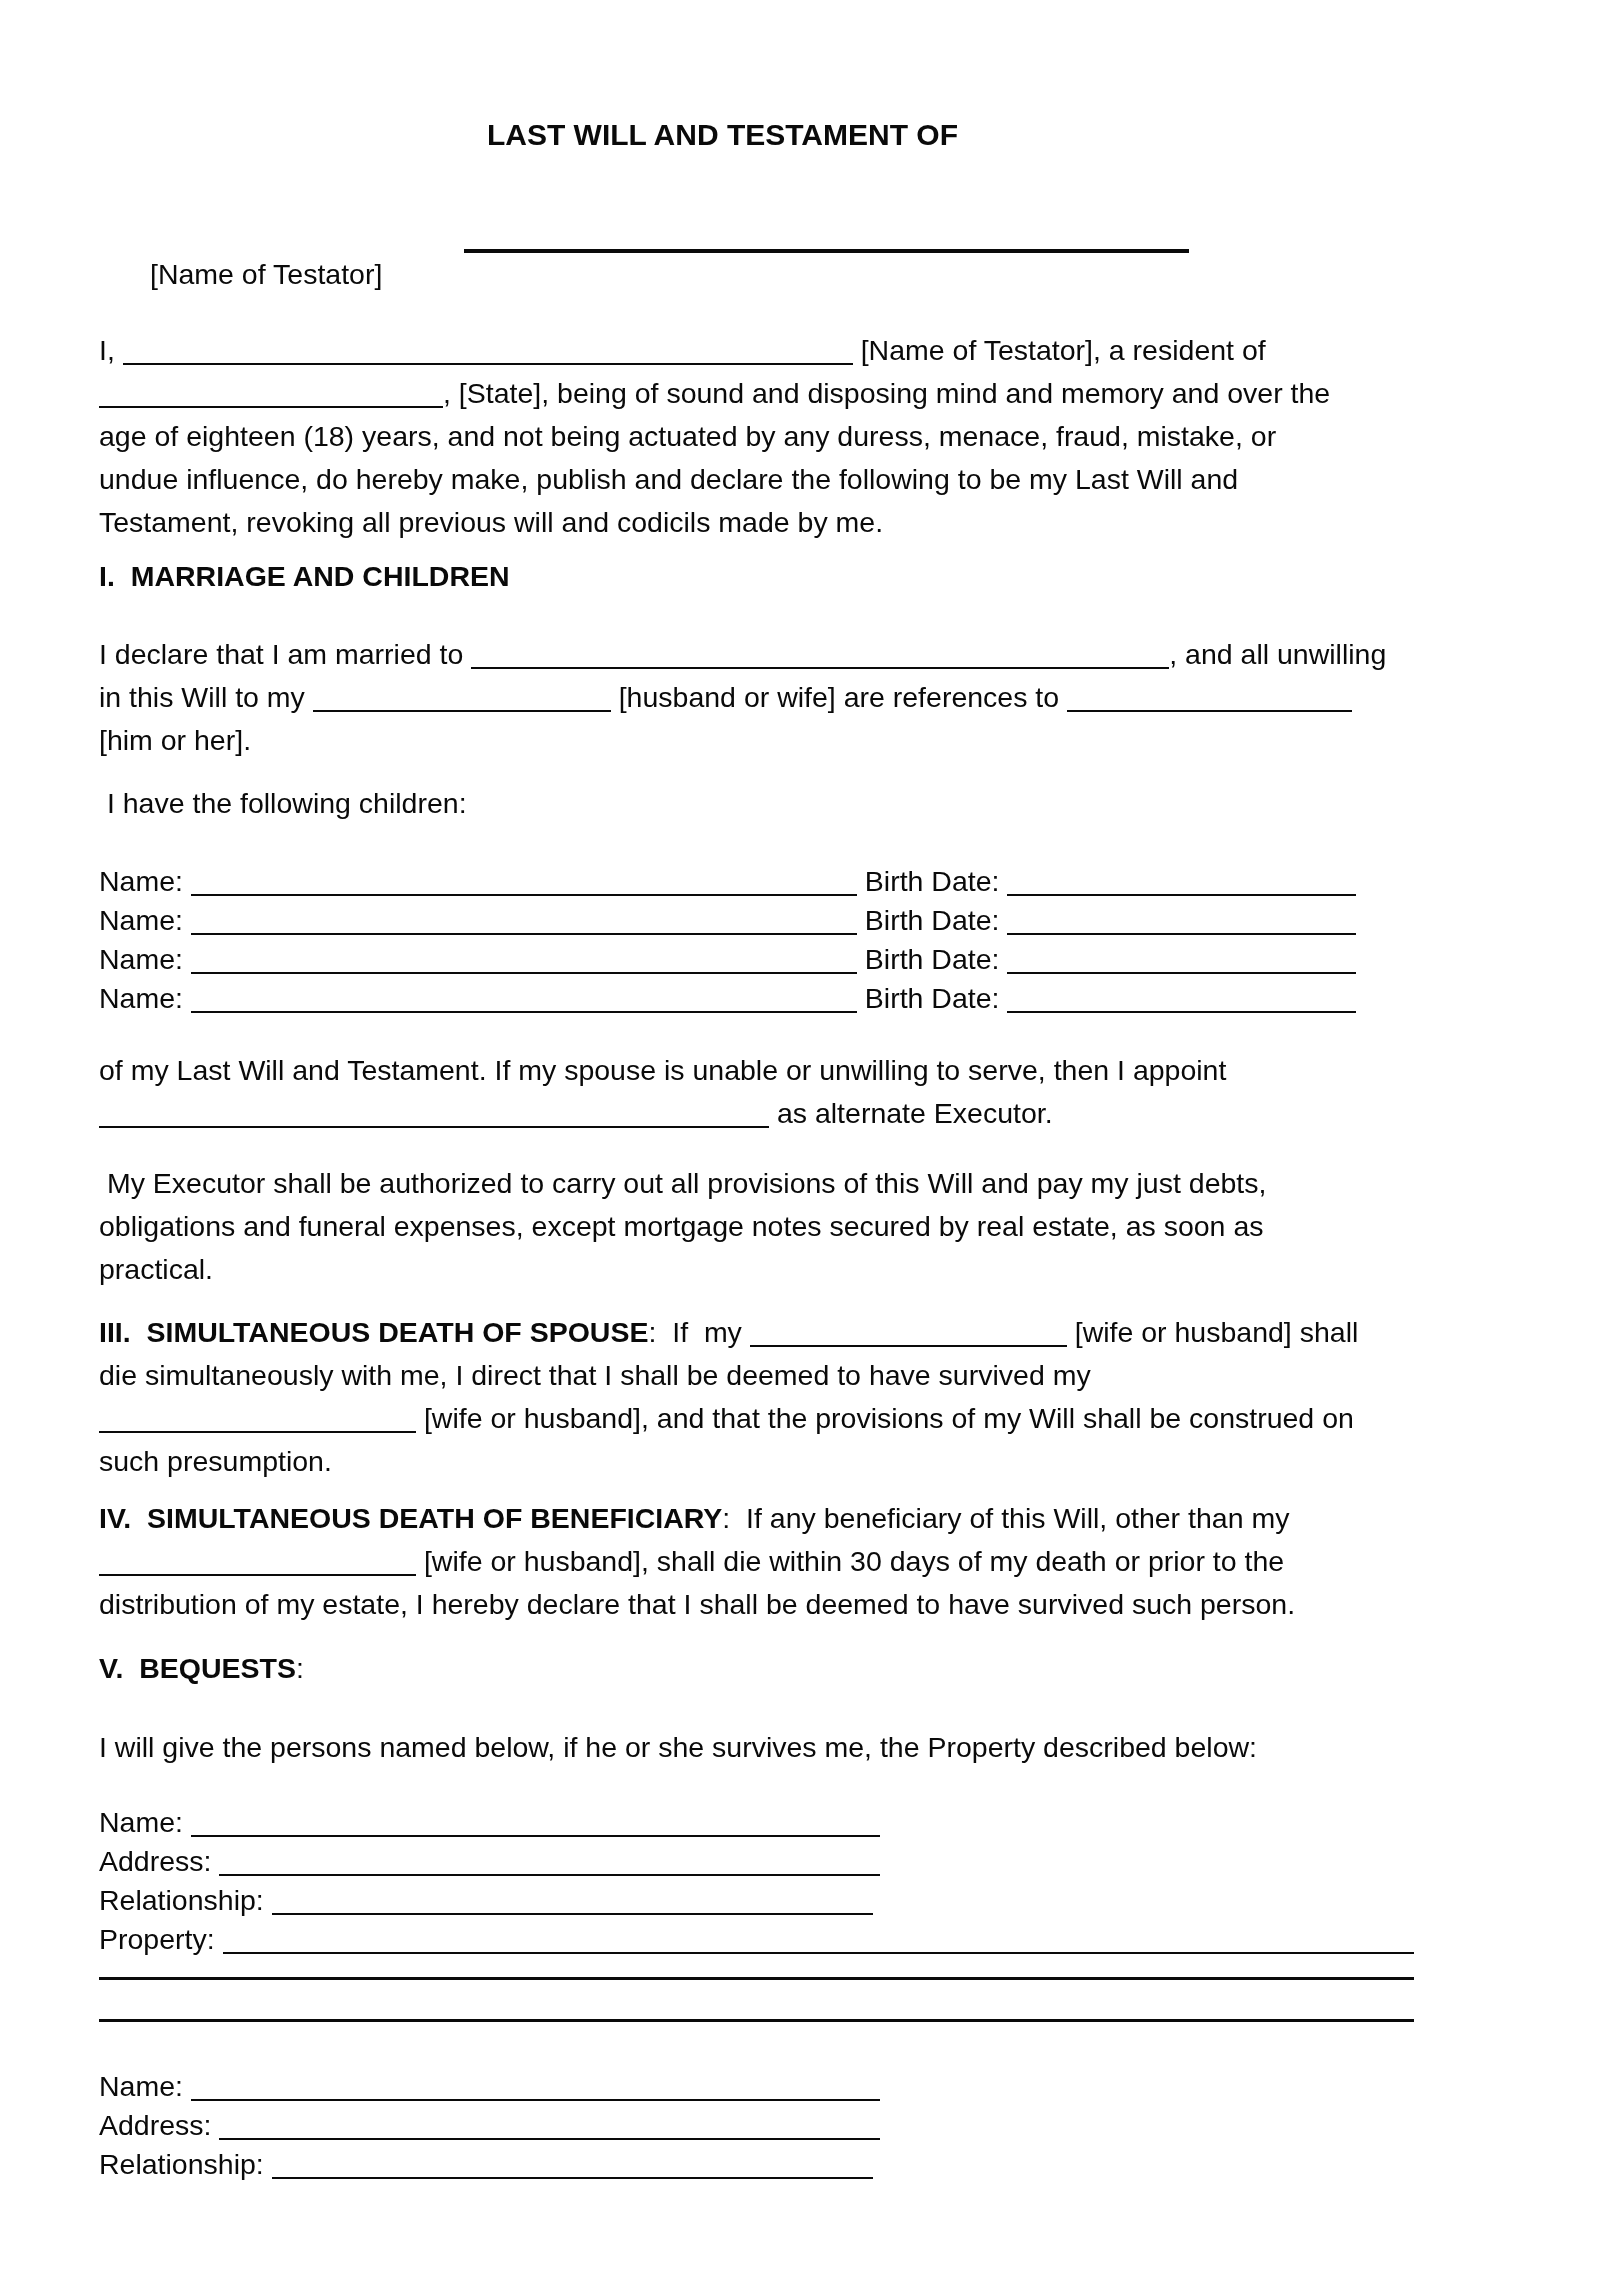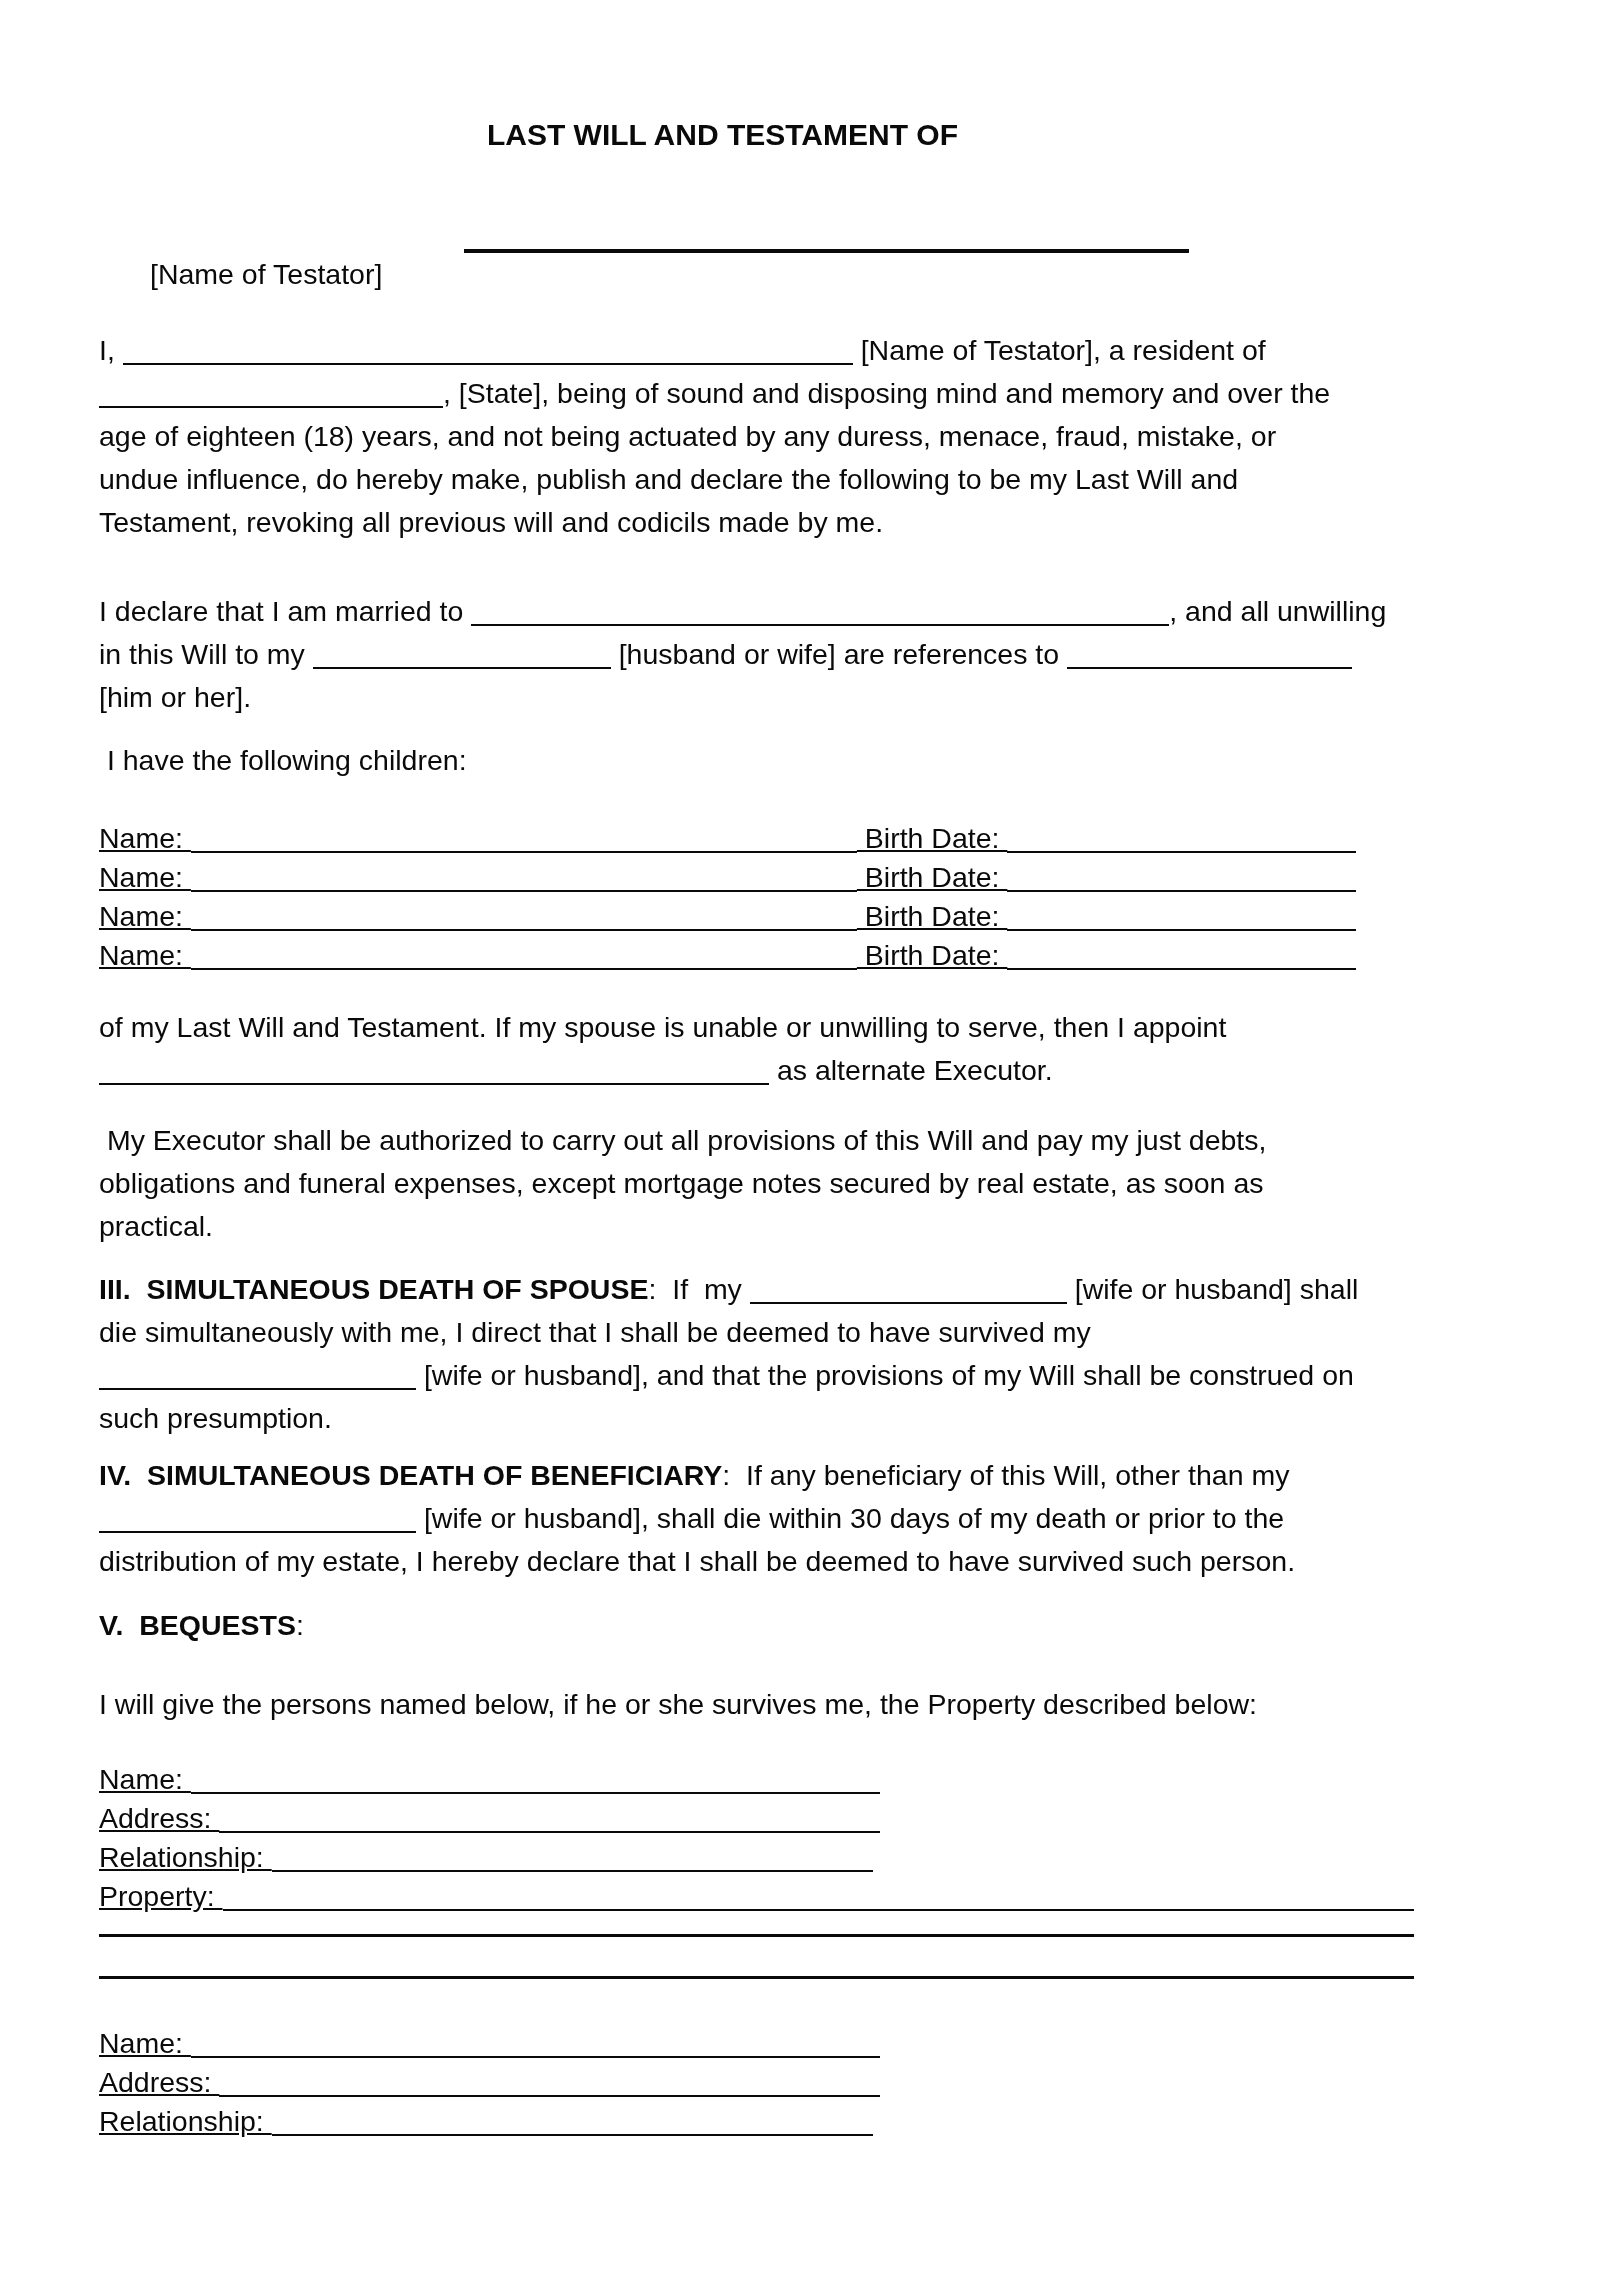--- a/index.html
+++ b/index.html
@@ -17,21 +17,21 @@
   }
   .title{
     font-size:30px;
     font-weight:bold;
     line-height:37px;
     text-align:center;
     padding-left:51px;
     white-space:pre;
   }
   .line{line-height:43px;white-space:pre;}
-  .frow{line-height:39px;white-space:pre;text-decoration:underline;}
+  .frow{line-height:39px;white-space:pre;}
   .center{padding-left:51px;}
   .b{font-weight:bold;}
   .blank{
     display:inline-block;
     height:27.5px;
     border-bottom:2.8px solid #0a0a0a;
     margin-bottom:-4.6px;
   }
   .center-rule{
     height:0;
@@ -49,20 +49,21 @@
       <div style="height: 76px;"></div>
       <div class="center-rule" style="width: 725px;"></div>
       <div class="line center"><span>[Name of Testator]</span></div>
       <div style="height: 33px;"></div>
       <div class="line"><span>I, </span><span class="blank" style="width: 730px;"></span><span> [Name of Testator], a resident of</span></div>
       <div class="line"><span class="blank" style="width: 344px;"></span><span>, [State], being of sound and disposing mind and memory and over the</span></div>
       <div class="line"><span>age of eighteen (18) years, and not being actuated by any duress, menace, fraud, mistake, or</span></div>
       <div class="line"><span>undue influence, do hereby make, publish and declare the following to be my Last Will and</span></div>
       <div class="line"><span>Testament, revoking all previous will and codicils made by me.</span></div>
       <div style="height: 11px;"></div>
+      <div class="line"><span class="b">I.  MARRIAGE AND CHILDREN</span></div>
       <div style="height: 35px;"></div>
       <div class="line"><span>I declare that I am married to </span><span class="blank" style="width: 698px;"></span><span>, and all unwilling</span></div>
       <div class="line"><span>in this Will to my </span><span class="blank" style="width: 298px;"></span><span> [husband or wife] are references to </span><span class="blank" style="width: 285px;"></span></div>
       <div class="line"><span>[him or her].</span></div>
       <div style="height: 20px;"></div>
       <div class="line"><span> I have the following children:</span></div>
       <div style="height: 37px;"></div>
       <div class="frow"><span>Name: </span><span class="blank" style="width: 666px;"></span><span> Birth Date: </span><span class="blank" style="width: 349px;"></span></div>
       <div class="frow"><span>Name: </span><span class="blank" style="width: 666px;"></span><span> Birth Date: </span><span class="blank" style="width: 349px;"></span></div>
       <div class="frow"><span>Name: </span><span class="blank" style="width: 666px;"></span><span> Birth Date: </span><span class="blank" style="width: 349px;"></span></div>

